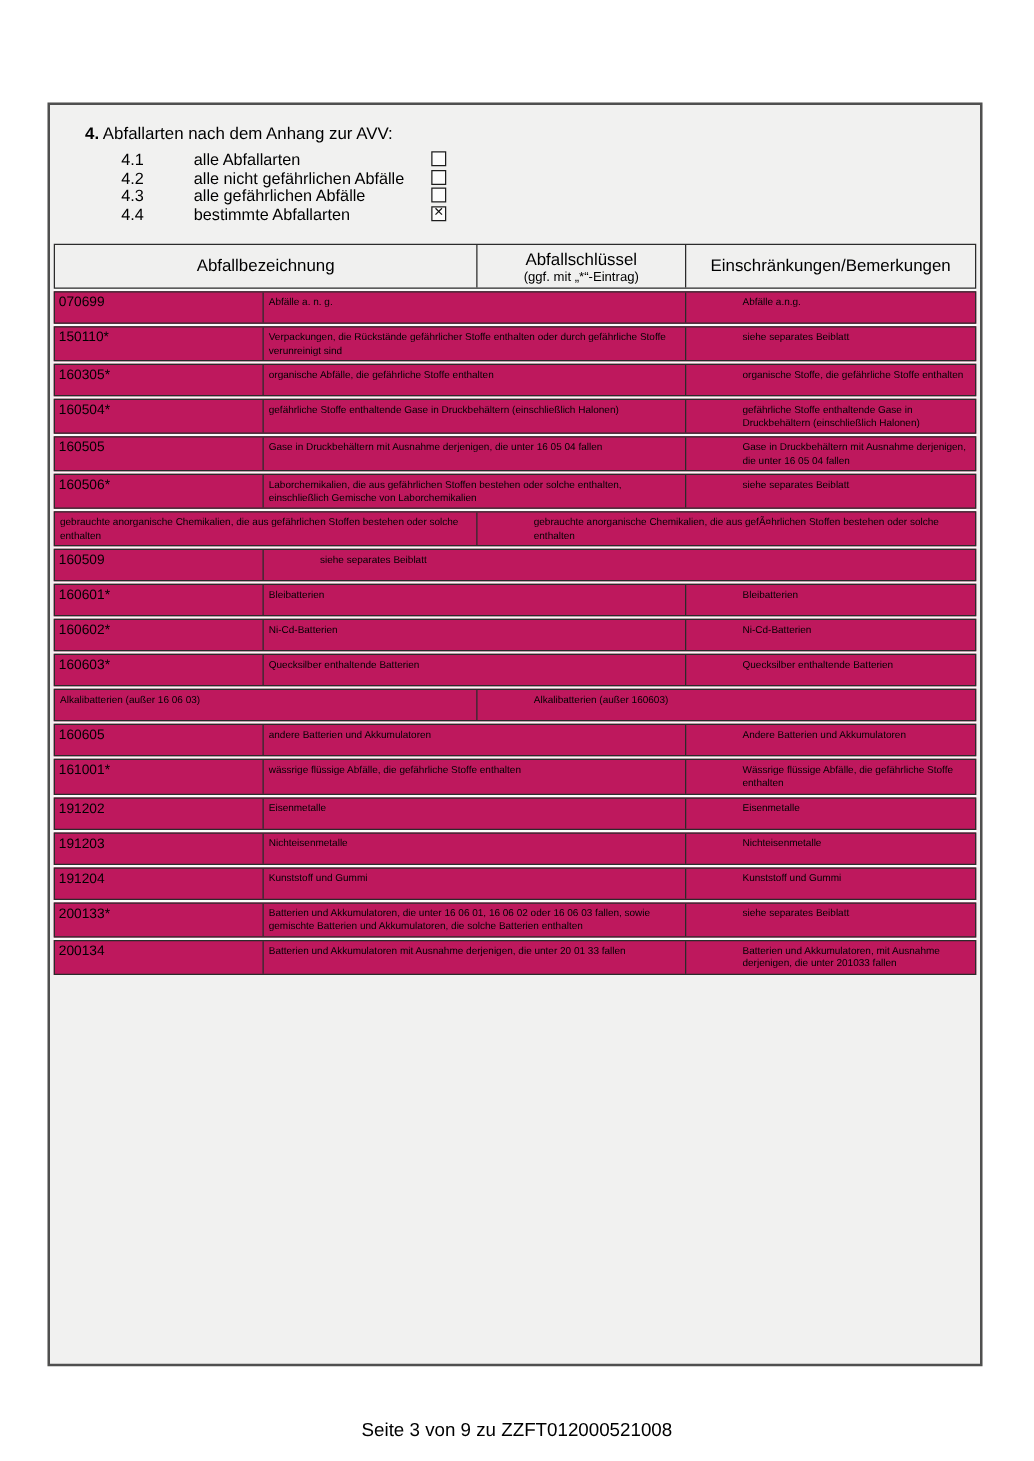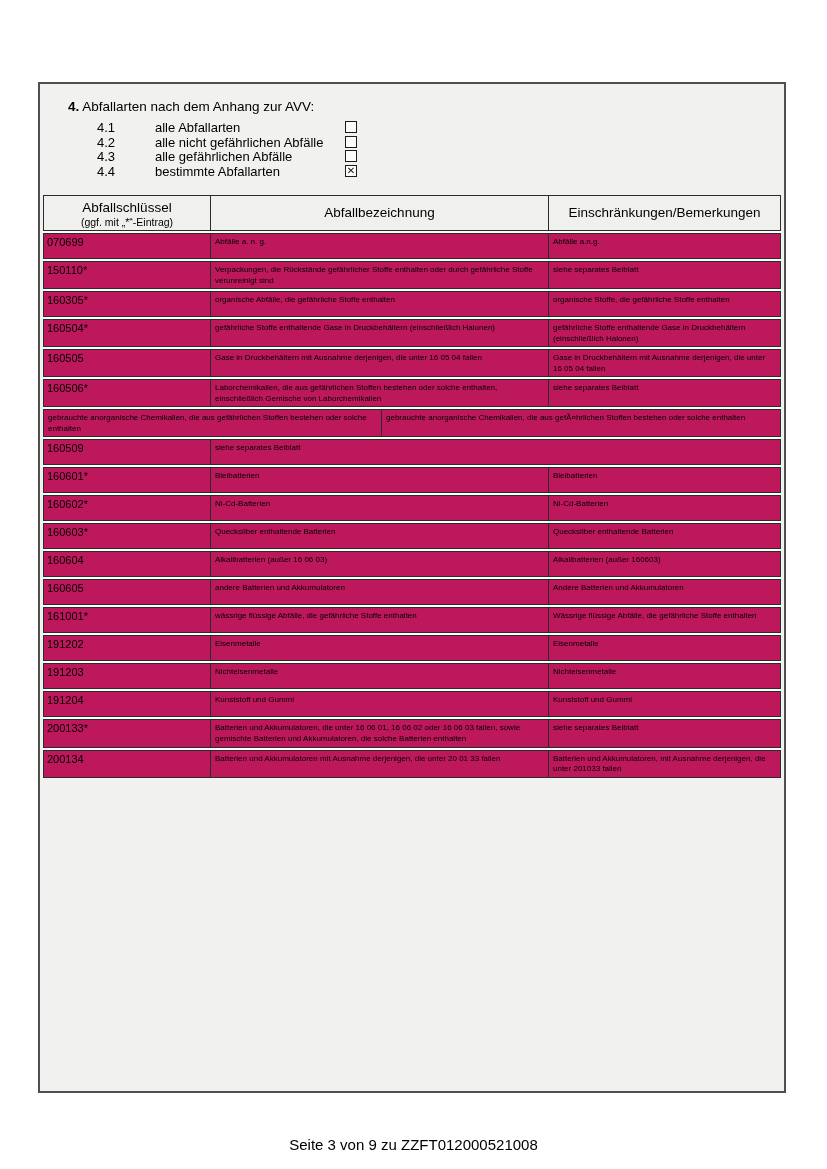--- a/index.html
+++ b/index.html
@@ -59,21 +59,21 @@
   .trow {
     display: flex; box-sizing: border-box;
     border: 1px solid #2b2b2b;
     background: #be185d;
     margin-top: 2px;
     min-height: 26px;
   }
   .tc { box-sizing: border-box; }
   .tc1 { width: 167px; border-right: 1px solid #2b2b2b; font-size: 11px; padding: 2px 2px 2px 3px; }
   .tc2 { width: 338px; border-right: 1px solid #2b2b2b; font-size: 8px; line-height: 1.32; padding: 3px 8px 2px 4px; }
-  .tc3 { flex: 1; font-size: 8px; line-height: 1.32; padding: 3px 5px 2px 4px; }
+  .tc3 { flex: 1; font-size: 8px; line-height: 1.32; padding: 3px 5px 2px 4px; margin-left: 41px; }
 
   
   .footer {
     position: absolute; left: 0; top: 1136px; width: 827px;
     text-align: center; font-size: 15px;
   }
 </style>
 </head>
 <body>
 
@@ -109,25 +109,25 @@
         <div class="opt">
           <span class="opt-num">4.4</span>
           <span class="opt-label">bestimmte Abfallarten</span>
           <span class="cb on"></span>
         </div>
 
     </div>
 
     <div class="wtable">
       <div class="thead">
+        <div class="hc hc2">Abfallbezeichnung</div>
         <div class="hc hc1">
           <div class="hc1-t">Abfallschlüssel</div>
           <div class="hc1-s">(ggf. mit „*“-Eintrag)</div>
         </div>
-        <div class="hc hc2">Abfallbezeichnung</div>
         <div class="hc hc3">Einschränkungen/Bemerkungen</div>
       </div>
 
         <div class="trow">
           <div class="tc tc1">070699</div>
           <div class="tc tc2">Abfälle a. n. g.</div>
           <div class="tc tc3">Abfälle a.n.g.</div>
         </div>
 
         <div class="trow">
@@ -182,21 +182,20 @@
           <div class="tc tc3">Ni-Cd-Batterien</div>
         </div>
 
         <div class="trow">
           <div class="tc tc1">160603*</div>
           <div class="tc tc2">Quecksilber enthaltende Batterien</div>
           <div class="tc tc3">Quecksilber enthaltende Batterien</div>
         </div>
 
         <div class="trow">
-          <div class="tc tc1">160604</div>
           <div class="tc tc2">Alkalibatterien (außer 16 06 03)</div>
           <div class="tc tc3">Alkalibatterien (außer 160603)</div>
         </div>
 
         <div class="trow">
           <div class="tc tc1">160605</div>
           <div class="tc tc2">andere Batterien und Akkumulatoren</div>
           <div class="tc tc3">Andere Batterien und Akkumulatoren</div>
         </div>
 

